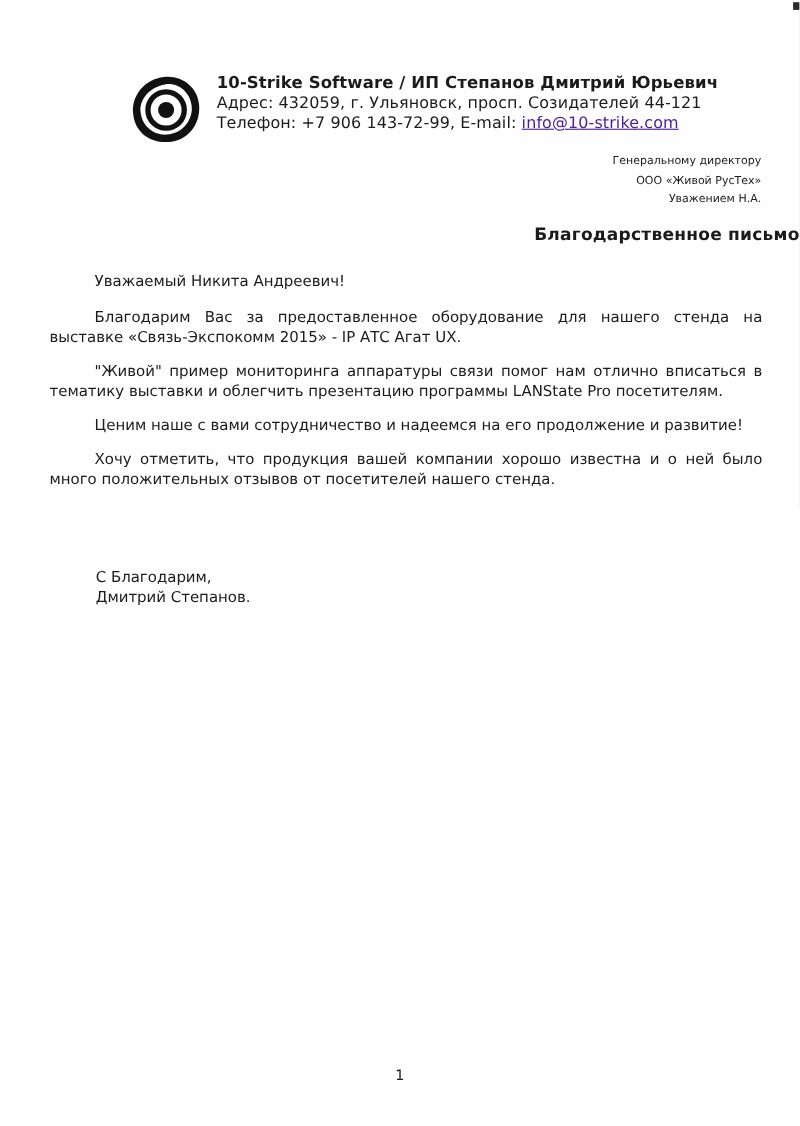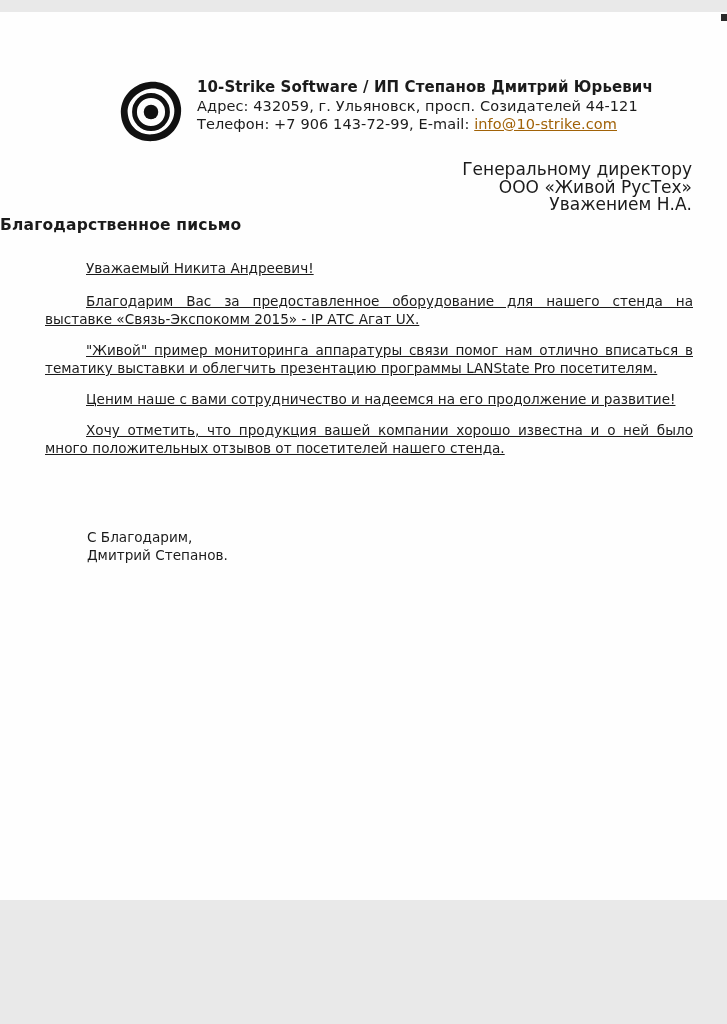--- a/index.html
+++ b/index.html
@@ -1,21 +1,21 @@
 <!DOCTYPE html>
 <html><head>
 <meta charset="utf-8">
 <style>
   * { margin: 0; padding: 0; box-sizing: border-box; }
   html, body { background: #e9e9e9; }
   .page {
     position: relative;
     width: 727px;
-    height: 888px;
-    margin: 12px auto;
+    height: 1024px;
+    margin: 0 auto;
     background: #fefefe;
     font-family: "DejaVu Sans", "Liberation Sans", sans-serif;
     color: #1b1b1b;
     overflow: hidden;
   }
   
   .corner-artifact {
     position: absolute; right: 0; top: 2px;
     width: 6px; height: 7px; background: #2a2a2a;
   }
@@ -24,44 +24,43 @@
     position: absolute; left: 118px; top: 67px;
     width: 66px; height: 66px;
   }
   .header-text {
     position: absolute; left: 197px; top: 66px;
     font-size: 14.5px; line-height: 18.5px;
     letter-spacing: 0.1px;
     white-space: nowrap;
   }
   .header-text .company { font-weight: bold; font-size: 15px; }
-  .header-text a { color: #a16207; text-decoration: underline; }
+  .header-text a { color: #4c1d95; text-decoration: underline; }
   
   .recipient {
-    position: absolute; right: 35px; top: 149px;
+    position: absolute; right: 35px; top: 138px;
     text-align: right;
-    font-size: 17px; line-height: 17.5px;
+    font-size: 10px; line-height: 17.5px;
   }
   
   .title {
     position: absolute; left: 0; right: 0; top: 204px;
-    text-align: left;
+    text-align: right;
     font-weight: bold; font-size: 15.5px;
     letter-spacing: 0.2px;
   }
   
   .body-block {
     position: absolute; left: 45px; top: 247px; width: 648px;
     font-size: 13.6px; line-height: 18px;
   }
   .body-block p {
     text-indent: 41px;
     text-align: justify;
     margin-bottom: 13px;
-    text-decoration: underline;
   }
   .body-block p.salutation { text-align: left; margin-bottom: 15px; }
   
   .closing {
     position: absolute; left: 87px; top: 516px;
     font-size: 13.6px; line-height: 18px;
   }
   
   .sig-zone { position: absolute; left: 0; top: 600px; width: 400px; height: 220px; }
   

